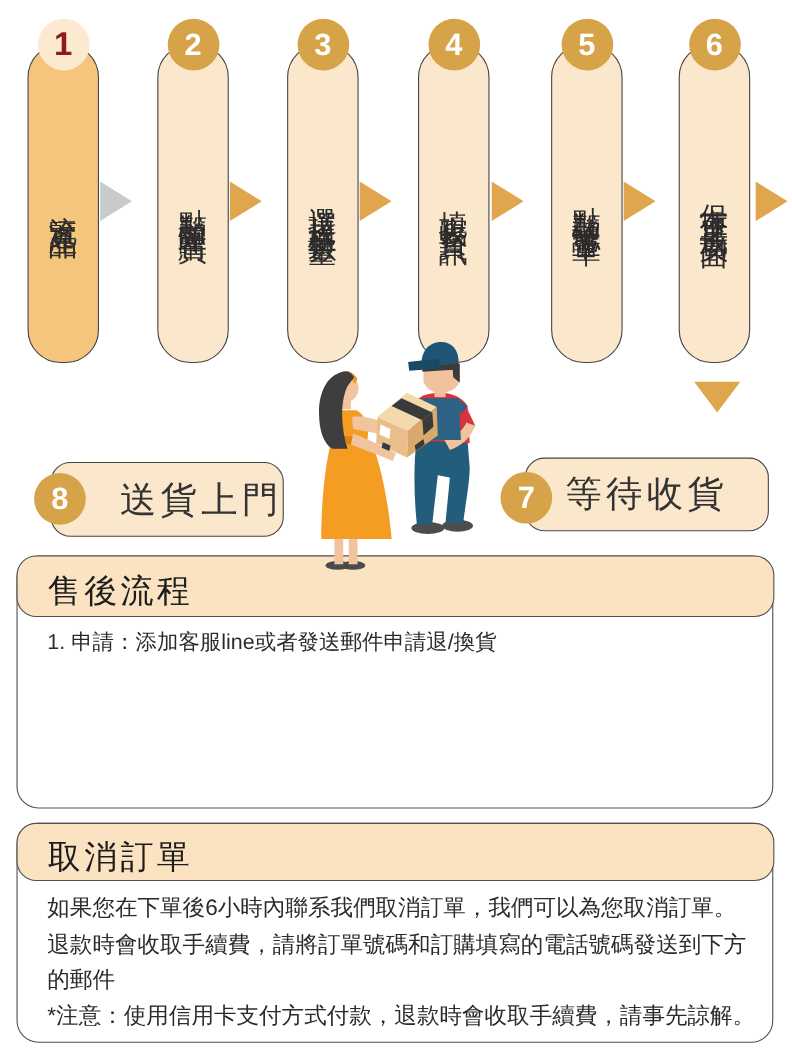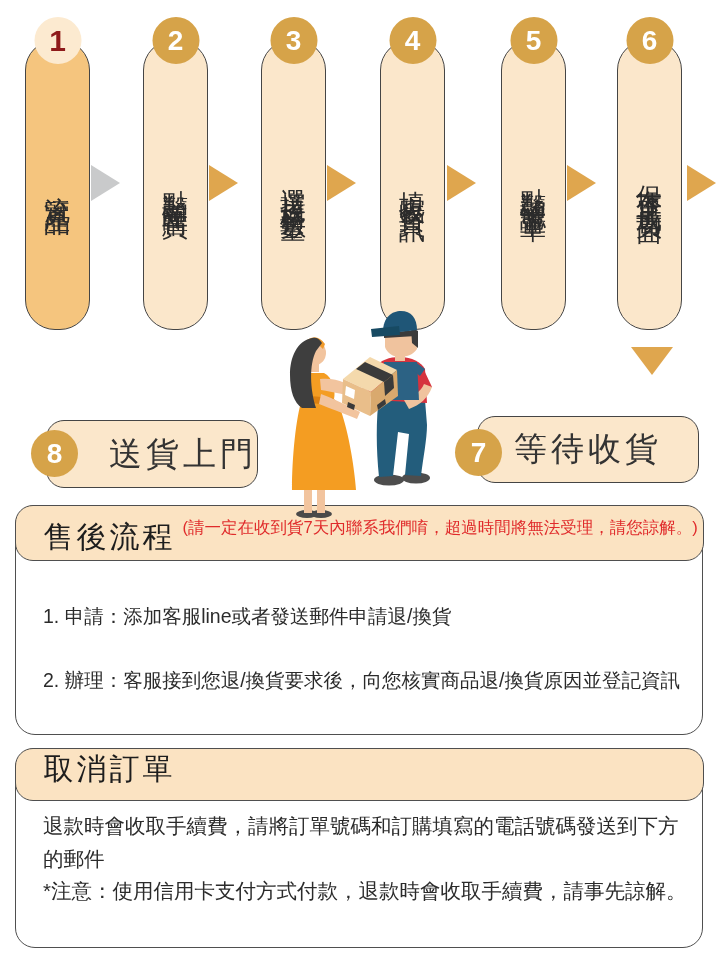--- a/index.html
+++ b/index.html
@@ -61,25 +61,25 @@
   }
   #after-sales { top:505px; height:230px; }
   #cancel { top:748px; height:200px; }
   .band {
     position:absolute; left:-1.5px; right:-1.5px; top:-1.5px;
     background:#FBE3C2; border:1.5px solid #4f4f4f; border-radius:18px;
     box-sizing:border-box; display:flex; align-items:flex-start;
     padding:11px 10px 0 28px; white-space:nowrap;
   }
   #after-sales .band { height:56px; }
-  #cancel .band { height:53px; align-items:flex-start; padding-top:0; }
+  #cancel .band { height:53px; align-items:flex-end; padding-top:0; }
   .band-title { font-size:30px; color:#1d1d1d; letter-spacing:3px; }
   .band-note { font-size:16.5px; color:#E02B2B; margin-left:7px; }
   .items { position:absolute; left:27px; top:62px; right:6px; font-size:19.5px; }
-  .items .item { line-height:32px;margin-top:32px; }
+  .items .item { line-height:32px; }
   #cancel .body { position:absolute; left:27px; top:61px; right:6px; font-size:20.5px; }
   #cancel .body .line { line-height:32.5px; }
   
   #illu { position:absolute; left:276px; top:307px; z-index:5; }
 </style>
 </head>
 <body>
 
 <div class="canvas">
 
@@ -124,33 +124,32 @@
   <div class="arr" style="left:209px"></div>
   <div class="arr" style="left:327px"></div>
   <div class="arr" style="left:447px"></div>
   <div class="arr" style="left:567px"></div>
   <div class="arr" style="left:687px"></div>
   <div class="down-arr"></div>
 
   <div class="box" id="after-sales">
     <div class="band">
       <span class="band-title">售後流程</span>
-      <span class="band-note">(請一定在收到貨7天內聯系我們唷，超過時間將無法受理，請您諒解。)</span>
     </div>
     <div class="items">
       <div class="item">1. 申請：添加客服line或者發送郵件申請退/換貨</div>
-      <div class="item">2. 辦理：客服接到您退/換貨要求後，向您核實商品退/換貨原因並登記資訊</div>
     </div>
   </div>
 
   <div class="box" id="cancel">
     <div class="band">
       <span class="band-title">取消訂單</span>
     </div>
     <div class="body">
+      <div class="line">如果您在下單後6小時內聯系我們取消訂單，我們可以為您取消訂單。</div>
       <div class="line">退款時會收取手續費，請將訂單號碼和訂購填寫的電話號碼發送到下方的郵件</div>
       <div class="line">*注意：使用信用卡支付方式付款，退款時會收取手續費，請事先諒解。</div>
     </div>
   </div>
 
   <div class="hpill" id="pill8">
     <span>送貨上門</span>
   </div>
   <div class="hbadge" id="badge8">8</div>
   <div class="hpill" id="pill7">

